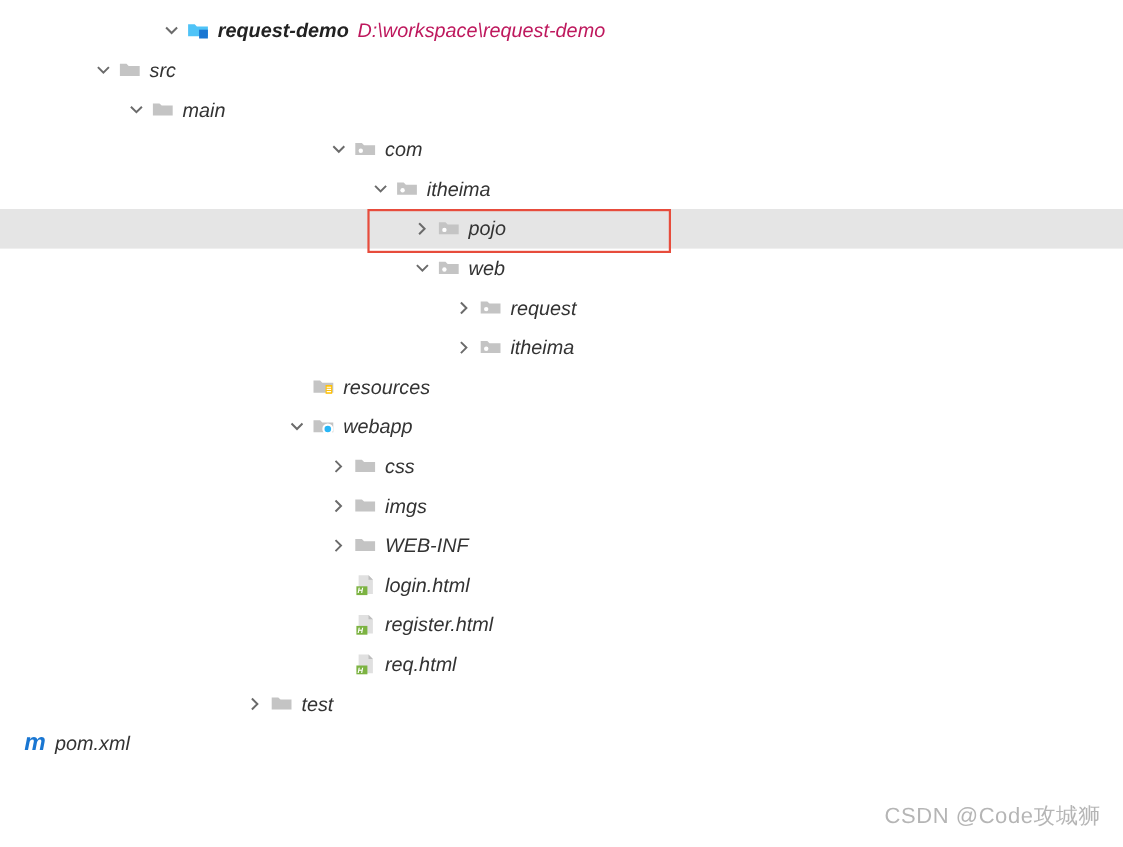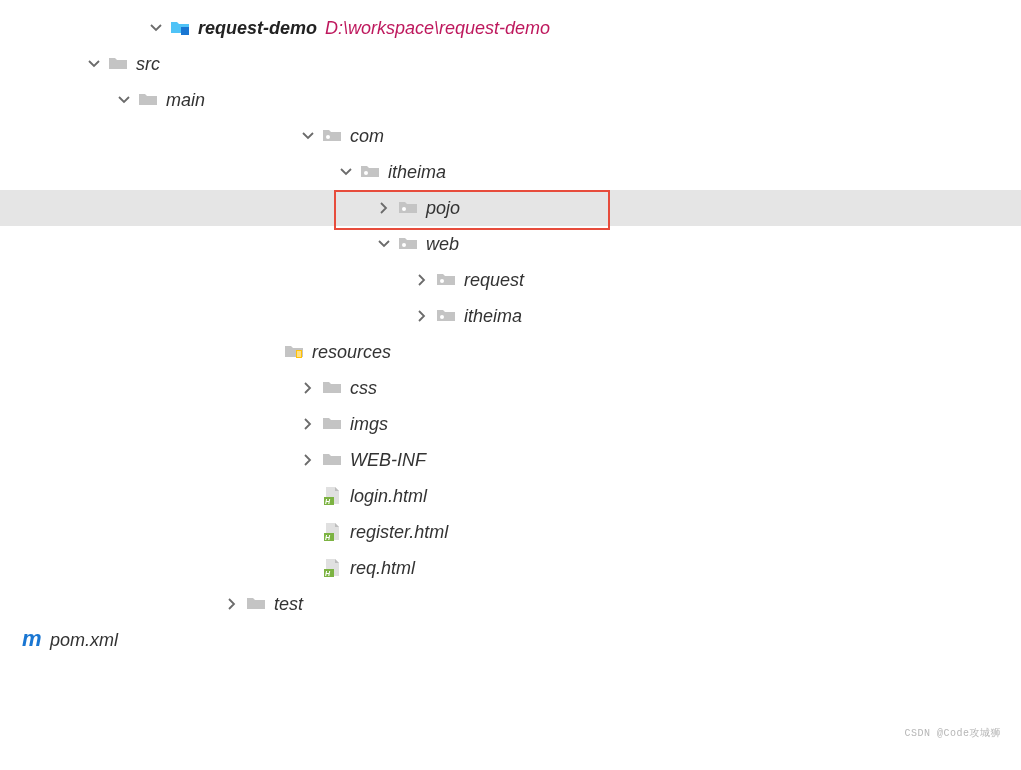--- a/index.html
+++ b/index.html
@@ -57,25 +57,24 @@
       justify-content: center;
       margin-right: 8px;
       flex-shrink: 0;
     }
     .label { color: #333; }
     .label.bold { font-weight: 700; color: #222; }
     .path { color: #be185d; margin-left: 8px; text-align: center; }
     .watermark {
       position: absolute;
       right: 20px;
-      bottom: 30px;
+      bottom: 15px;
       color: rgba(120,120,120,0.55);
-      font-size: 10px;
+      font-size: 20px;
       letter-spacing: 0.5px;
-      font-family: Liberation Mono, monospace;
     }
   </style>
 </head>
 <body>
 
 <svg width="0" height="0" style="position:absolute">
   <defs>
     <g id="i-chev-down">
         <path d="M1 3 L6 8 L11 3" fill="none" stroke="#6b6b6b" stroke-width="1.8"></path>
       </g>
@@ -255,20 +254,33 @@
         <svg viewBox="0 0 12 12"></svg>
       </span>
     <span class="icon">
         <svg viewBox="0 0 20 20">
           <use href="#i-resources"></use>
         </svg>
       </span>
     <span class="label">resources</span>
   </div>
 
+  <div class="row" style="padding-left:262px">
+    <span class="chevron">
+        <svg viewBox="0 0 12 12">
+          <use href="#i-chev-down"></use>
+        </svg>
+      </span>
+    <span class="icon">
+        <svg viewBox="0 0 20 20">
+          <use href="#i-webapp"></use>
+        </svg>
+      </span>
+    <span class="label">webapp</span>
+  </div>
 
   <div class="row" style="padding-left:300px">
     <span class="chevron">
         <svg viewBox="0 0 12 12">
           <use href="#i-chev-right"></use>
         </svg>
       </span>
     <span class="icon">
         <svg viewBox="0 0 20 20">
           <use href="#i-folder-grey"></use>

